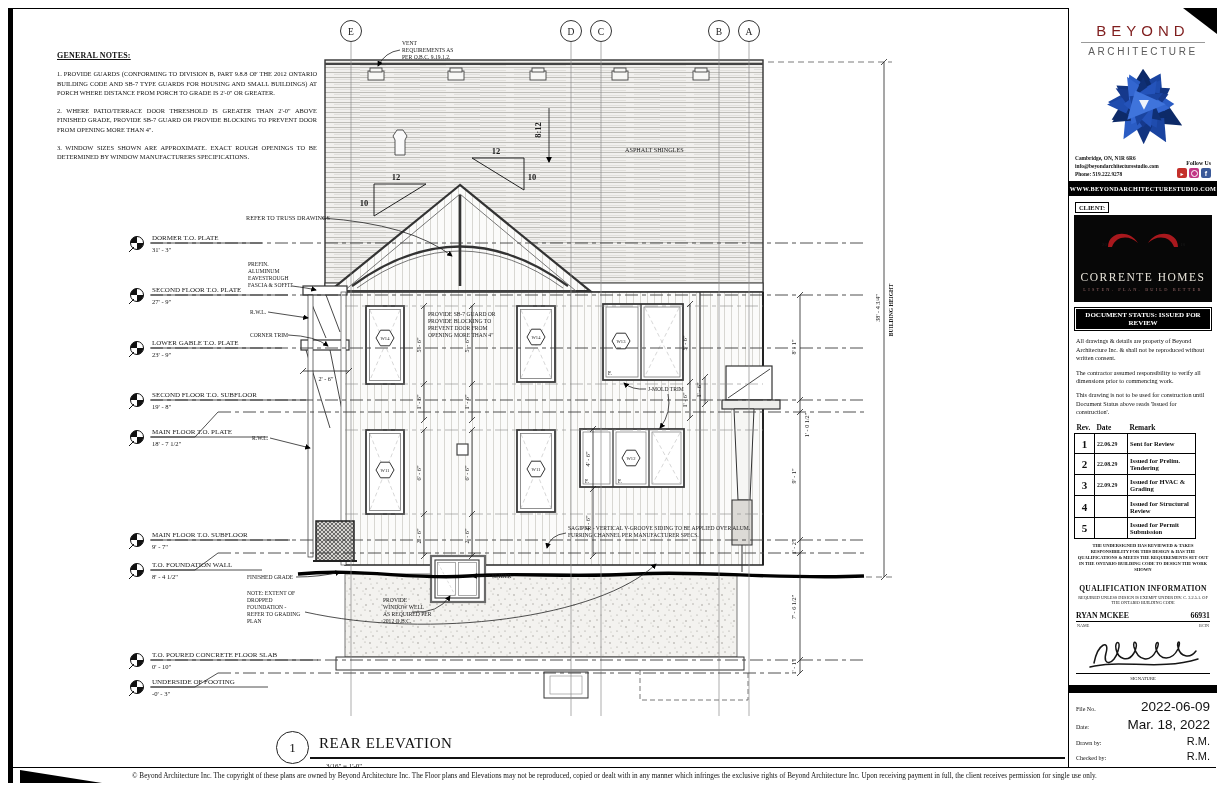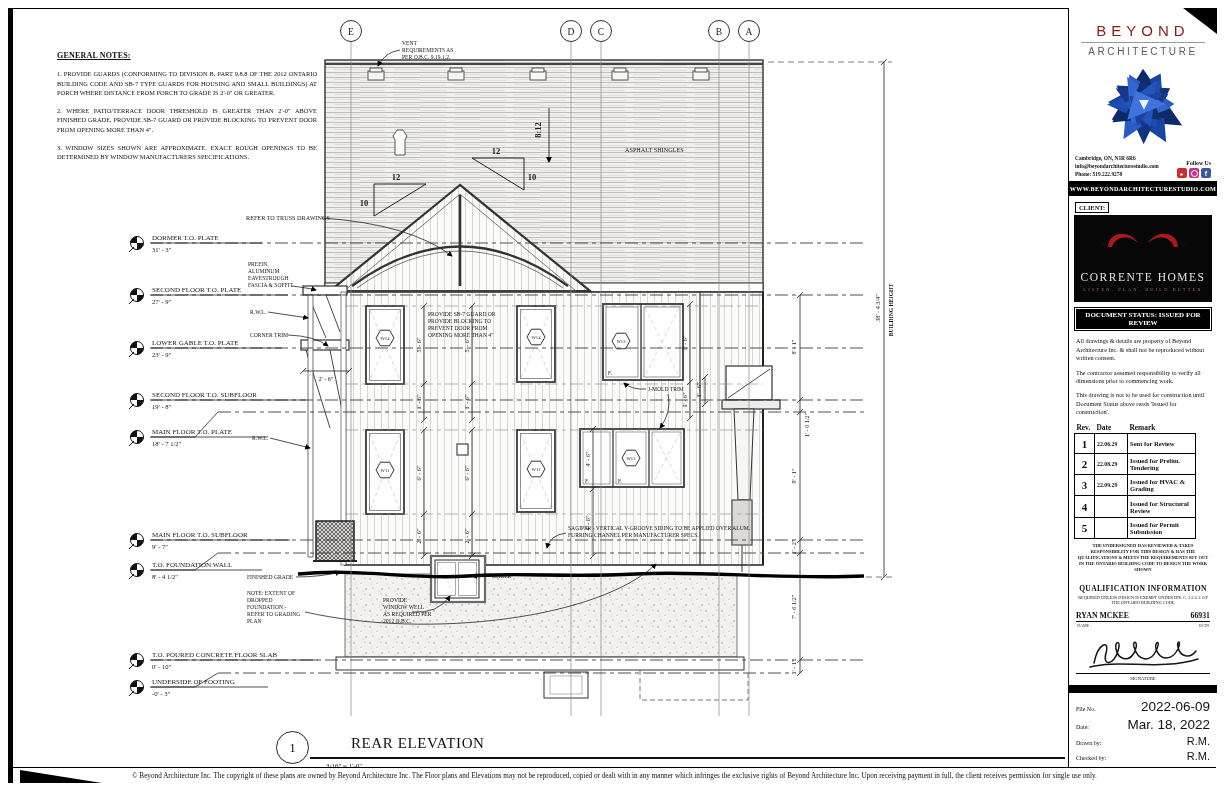--- a/index.html
+++ b/index.html
@@ -11,21 +11,21 @@
   .t45{font-size:4.6px;} .t5{font-size:5.2px;} .t55{font-size:5.6px;} .t6{font-size:6.2px;}
   .t65{font-size:6.6px;} .t7{font-size:7px;} .t8{font-size:8.5px;} .t9{font-size:9.5px;}
   .bold{font-weight:bold;}
   
   .gn{position:absolute;left:57px;top:51px;width:260px;}
   .gn h4{margin:0 0 9px;font-size:8px;text-decoration:underline;letter-spacing:.2px;}
   .gn p{margin:0 0 8px;font-size:6.4px;line-height:1.5;text-align:justify;}
   
   .vt-circle{position:absolute;left:276px;top:731px;width:31px;height:31px;border:1.4px solid #222;border-radius:50%;
     display:flex;align-items:center;justify-content:center;font-size:13px;}
-  .vt-name{position:absolute;left:319px;top:735px;font-size:15px;letter-spacing:.6px;margin-left:32px;}
+  .vt-name{position:absolute;left:319px;top:735px;font-size:15px;letter-spacing:.6px;}
   .vt-line{position:absolute;left:310px;top:757px;width:755px;height:2.4px;background:#111;}
   .vt-scale{position:absolute;left:326px;top:762px;font-size:7px;}
   
   .tb{position:absolute;left:1068px;top:8px;width:148px;height:760px;border-left:1.6px solid #000;background:#fff;overflow:hidden;}
   .tri-tr{position:absolute;right:0;top:0;width:0;height:0;border-top:26px solid #000;border-left:34px solid transparent;}
   .brand{position:relative;text-align:center;padding-top:14px;}
   .brand .b1{font-family:"Liberation Sans",sans-serif;font-size:15px;letter-spacing:5px;color:#7f1d1d;}
   .brand .rule{height:1px;background:#9a9a9a;margin:3px 12px;}
   .brand .b2{font-family:"Liberation Sans",sans-serif;font-size:10px;letter-spacing:2.6px;color:#5a5a5a;}
   .contact{display:flex;justify-content:space-between;align-items:flex-end;padding:2px 6px 3px;}

